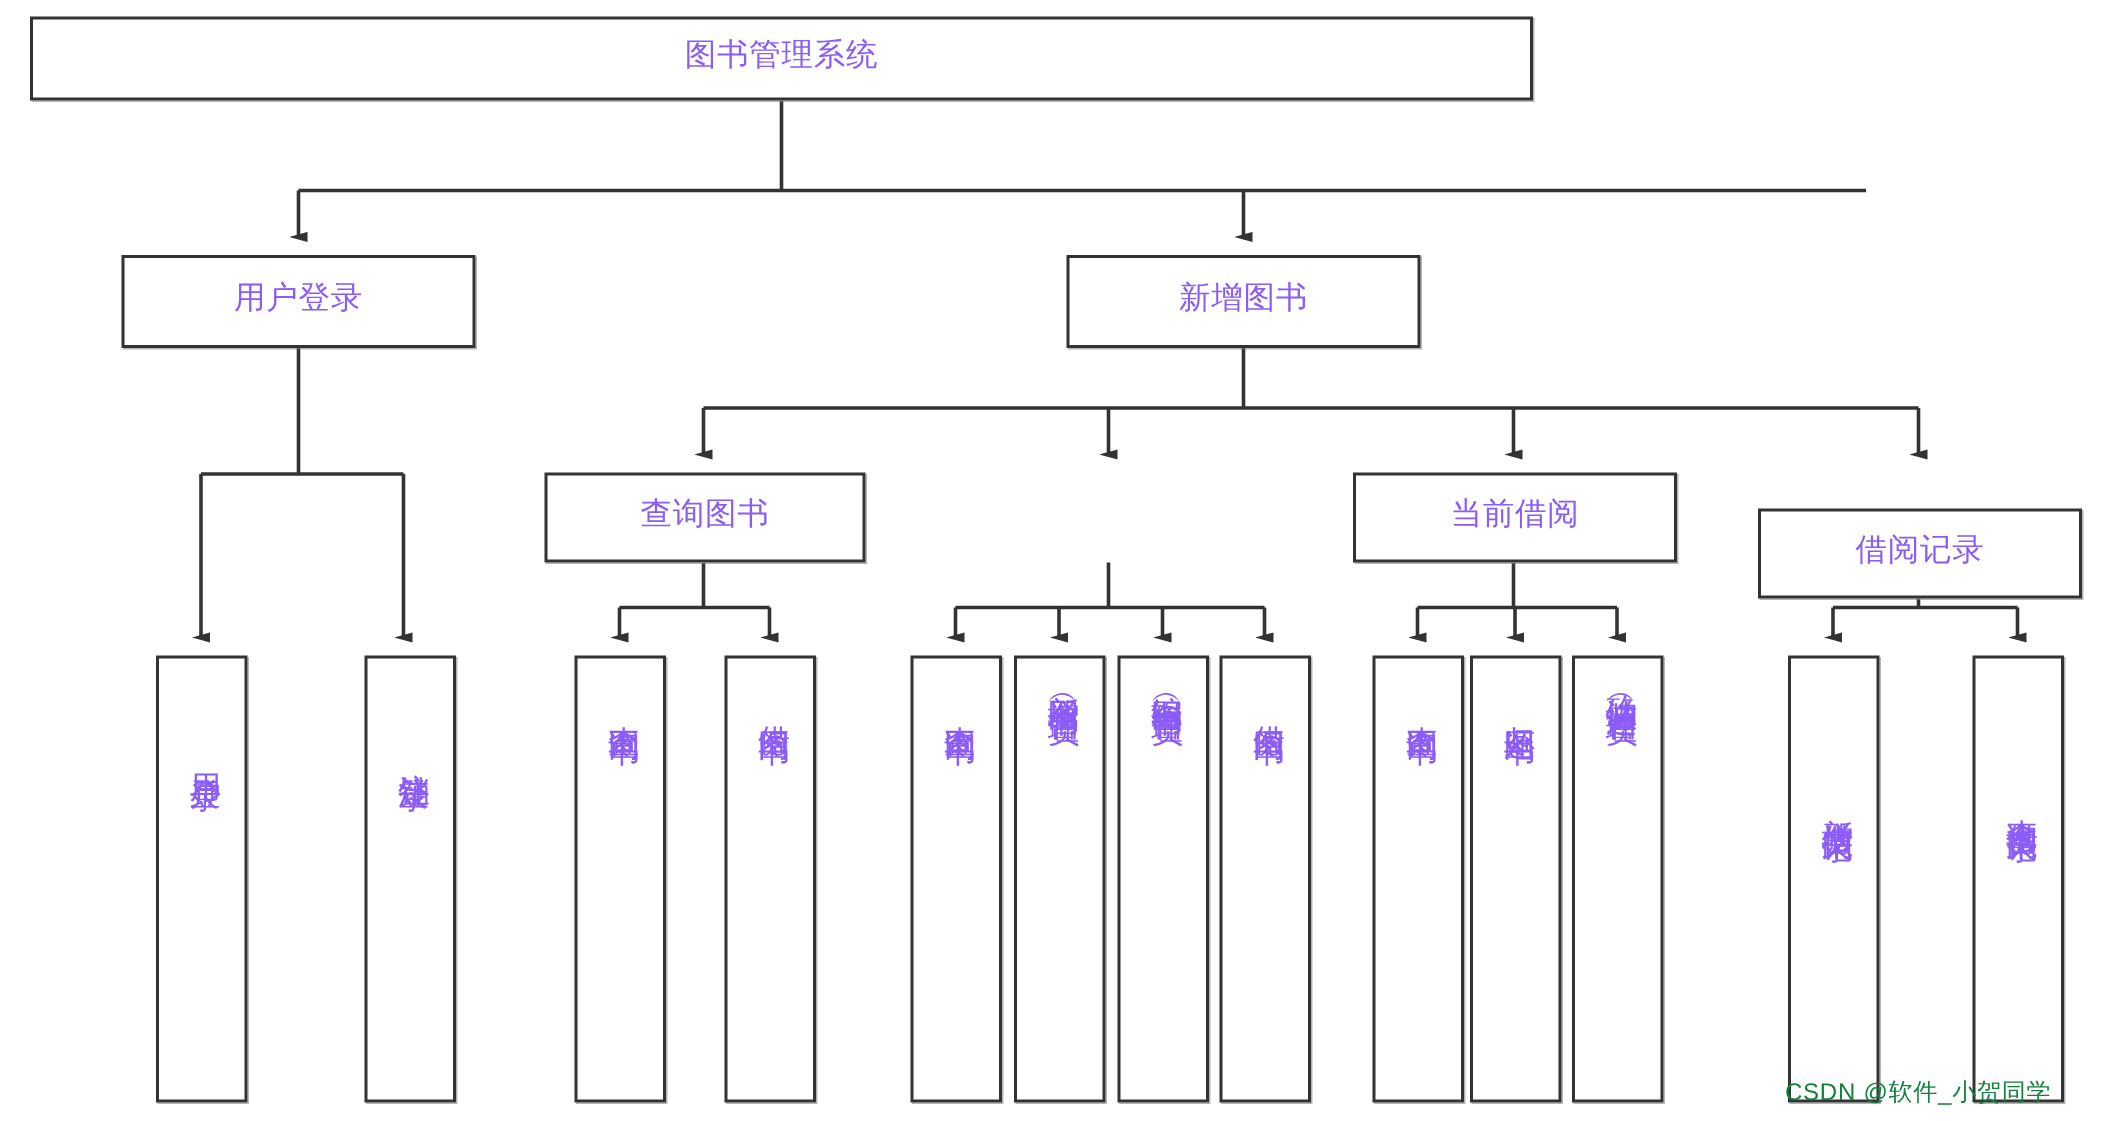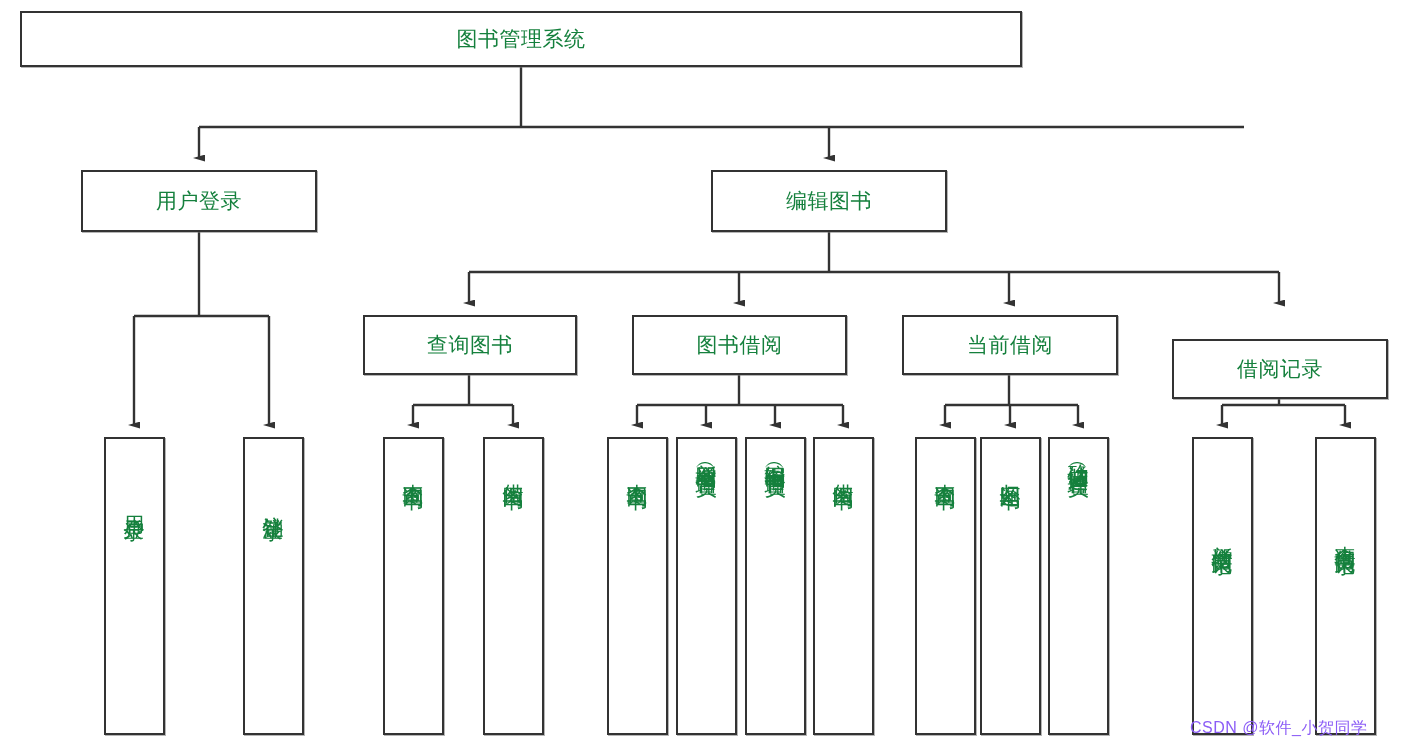--- a/index.html
+++ b/index.html
@@ -29,26 +29,27 @@
     position: absolute;
     box-sizing: border-box;
     background: #ffffff;
     border: 2px solid #333333;
     display: flex;
     align-items: center;
     justify-content: center;
     box-shadow: 1px 1px 0 0 rgba(120,120,120,0.55);
   }
   .node .label {
-    color: #15803d;
+    color: #8b5cf6;
     font-size: 21px;
     line-height: 1.25;
     letter-spacing: 0.5px;
     text-align: left;
     white-space: nowrap;
+    font-family: Liberation Mono, monospace;
   }
   .node.vertical {
     align-items: flex-start;
     justify-content: center;
     padding-top: 4px;
   }
   .node.vertical .label {
     writing-mode: vertical-rl;
     text-orientation: upright;
     -webkit-writing-mode: vertical-rl;
@@ -65,21 +66,21 @@
     margin-top: 86px;
   }
   .node.vertical.mid3 .label {
     margin-top: 24px;
   }
   .node.vertical.top .label {
     margin-top: 4px;
   }
   .watermark {
     position: absolute;
-    color: #8b5cf6;
+    color: #15803d;
     font-size: 16px;
     letter-spacing: 0.5px;
     white-space: nowrap;
     user-select: none;
   }
 </style>
 </head>
 <body>
 
 <div id="canvas">
@@ -136,28 +137,25 @@
   </svg>
 
   <div class="node" style="left:20px; top:11px; width:1002px; height:56px;">
     <span class="label">图书管理系统</span>
   </div>
 
   <div class="node" style="left:81px; top:170px; width:236px; height:62px;">
     <span class="label">用户登录</span>
   </div>
   <div class="node" style="left:711px; top:170px; width:236px; height:62px;">
-    <span class="label">编辑图书</span>
+    <span class="label">新增图书</span>
   </div>
 
   <div class="node" style="left:363px; top:315px; width:214px; height:60px;">
     <span class="label">查询图书</span>
-  </div>
-  <div class="node" style="left:632px; top:315px; width:215px; height:60px;">
-    <span class="label">图书借阅</span>
   </div>
   <div class="node" style="left:902px; top:315px; width:216px; height:60px;">
     <span class="label">当前借阅</span>
   </div>
   <div class="node" style="left:1172px; top:315px; width:216px; height:60px;margin-top:24px;">
     <span class="label">借阅记录</span>
   </div>
 
   <div class="node vertical mid" style="left:104px; top:437px; width:61px; height:298px;">
     <span class="label">用户登录</span>

